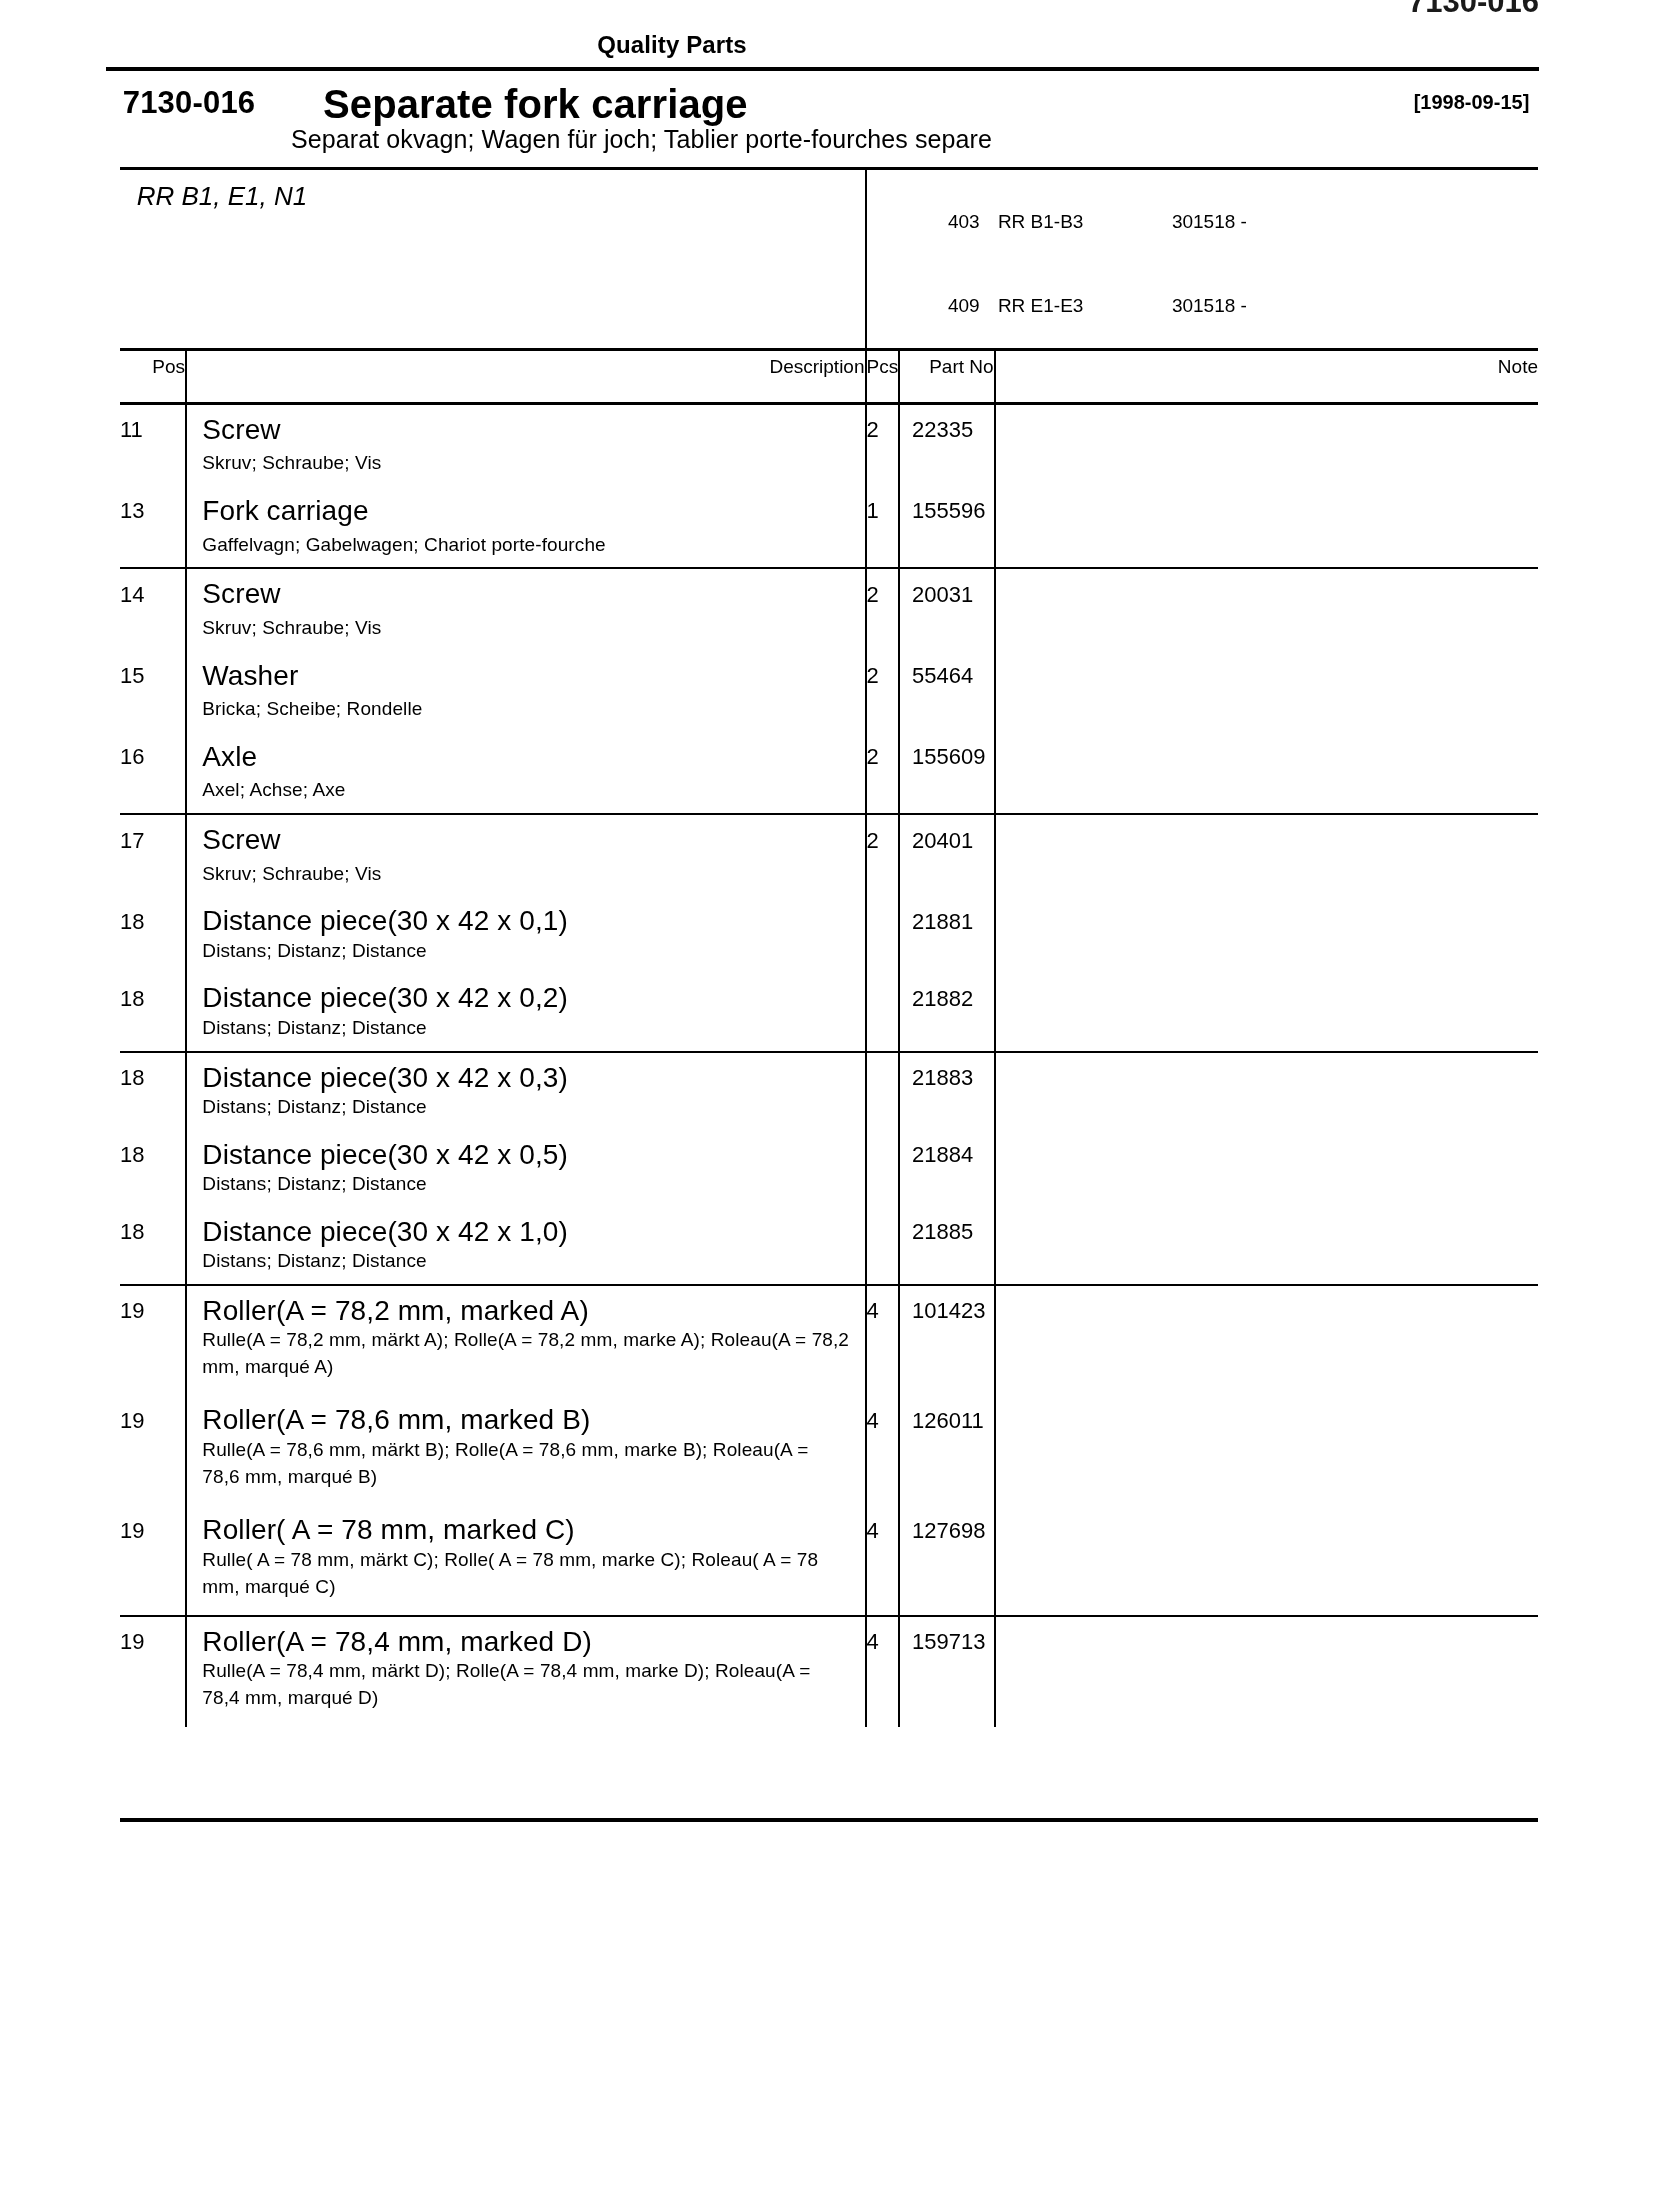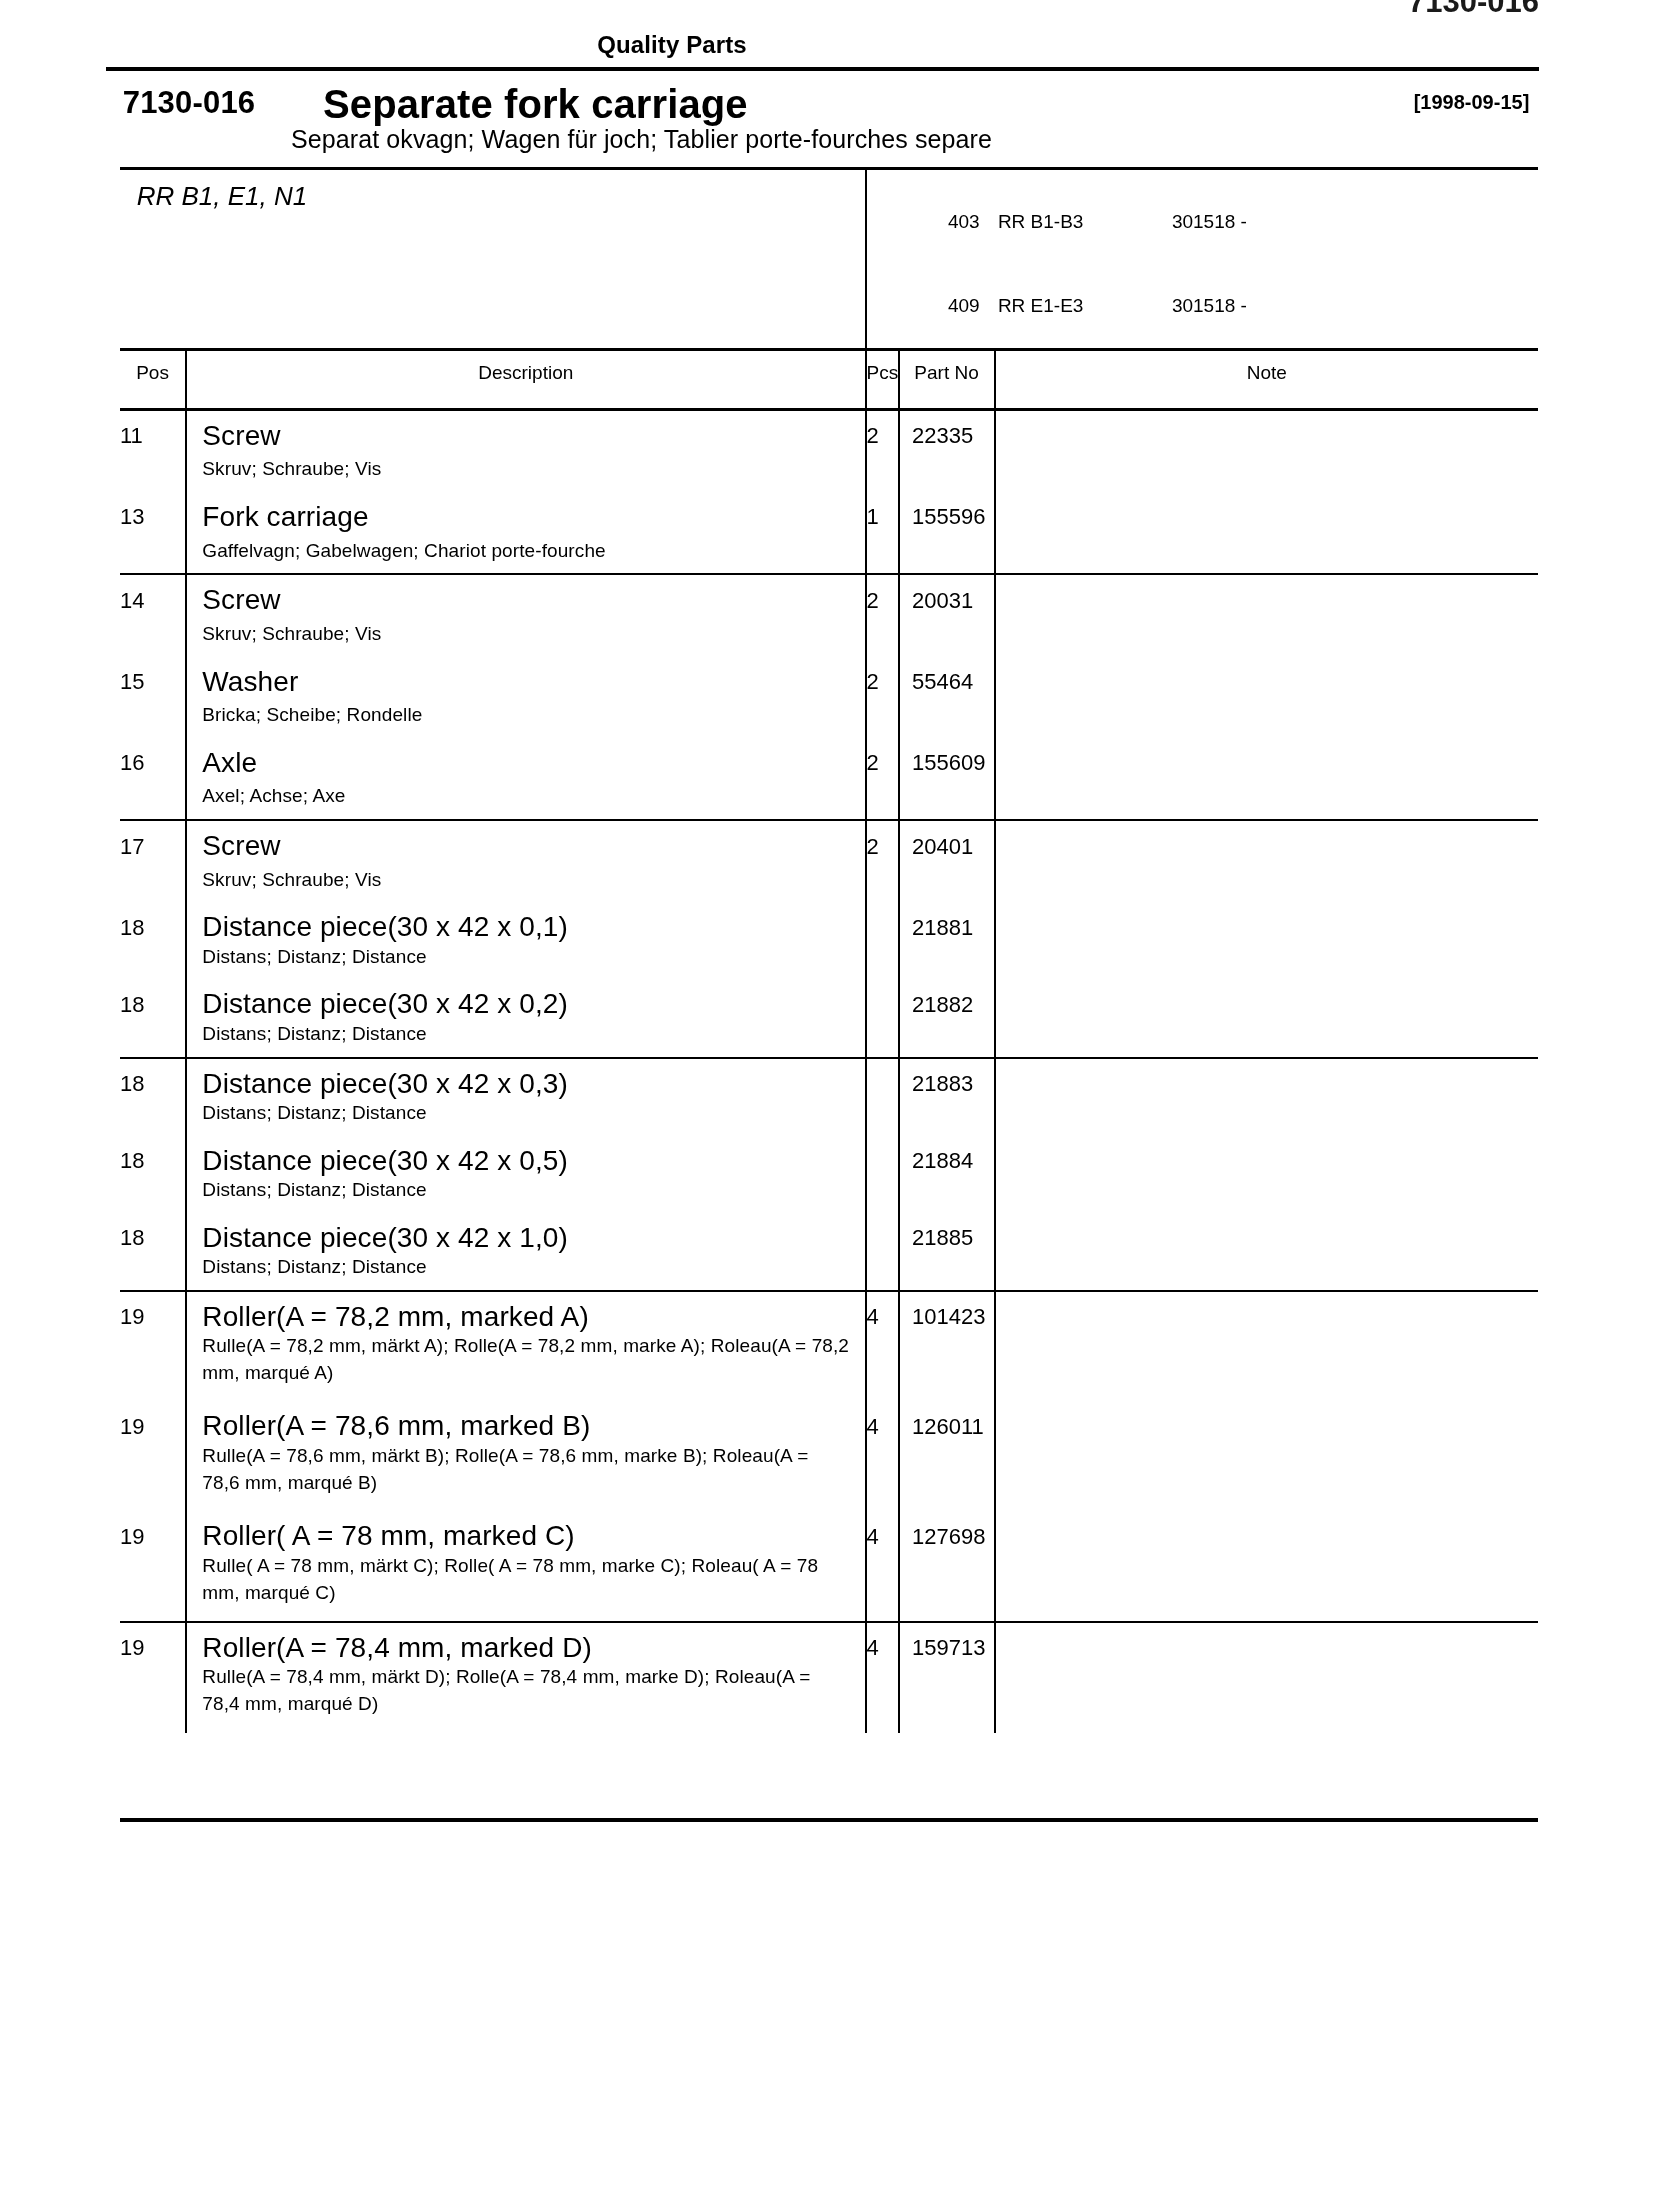--- a/index.html
+++ b/index.html
@@ -157,22 +157,22 @@
   }
   .serial-code  { display: inline-block; width: 50px; }
   .serial-model { display: inline-block; width: 174px; }
   .serial-from  { display: inline-block; }
 
   
   .head-row td {
     border-bottom: 3.5px solid #000;
     height: 46px;
     font-size: 19px;
-    text-align: center;
-    padding-top: 11px;
+    text-align: right;
+    padding-top: 5px;
     border-right: 2.1px solid #000;
   }
   .head-row td:last-child { border-right: none; }
 
   
   .body-row td {
     border-right: 2.1px solid #000;
     padding: 0;
   }
   .body-row td:last-child { border-right: none; }

